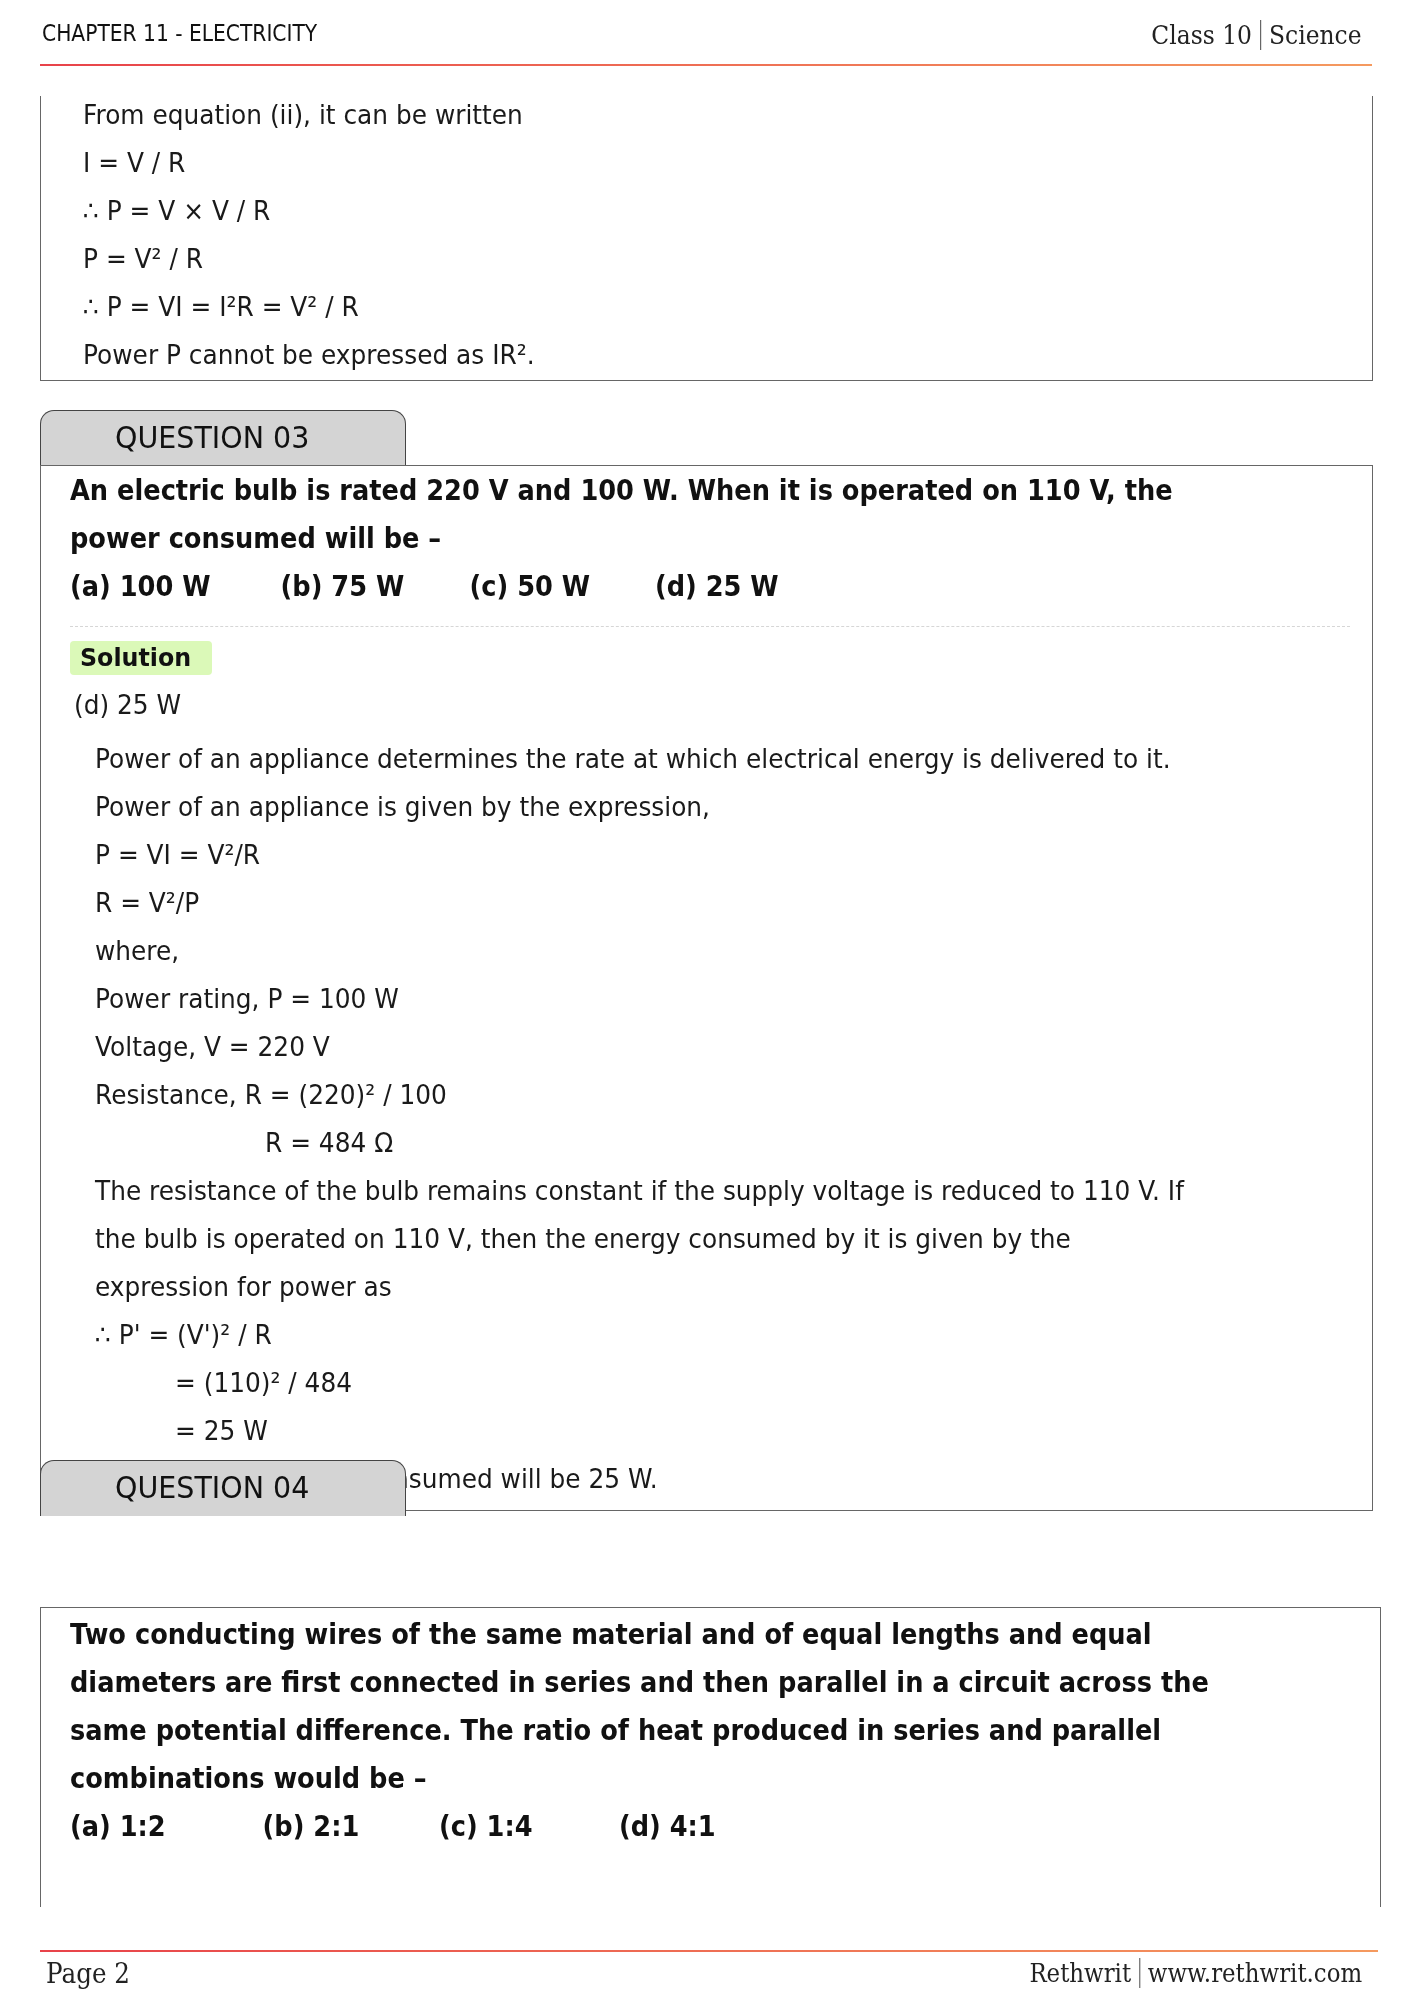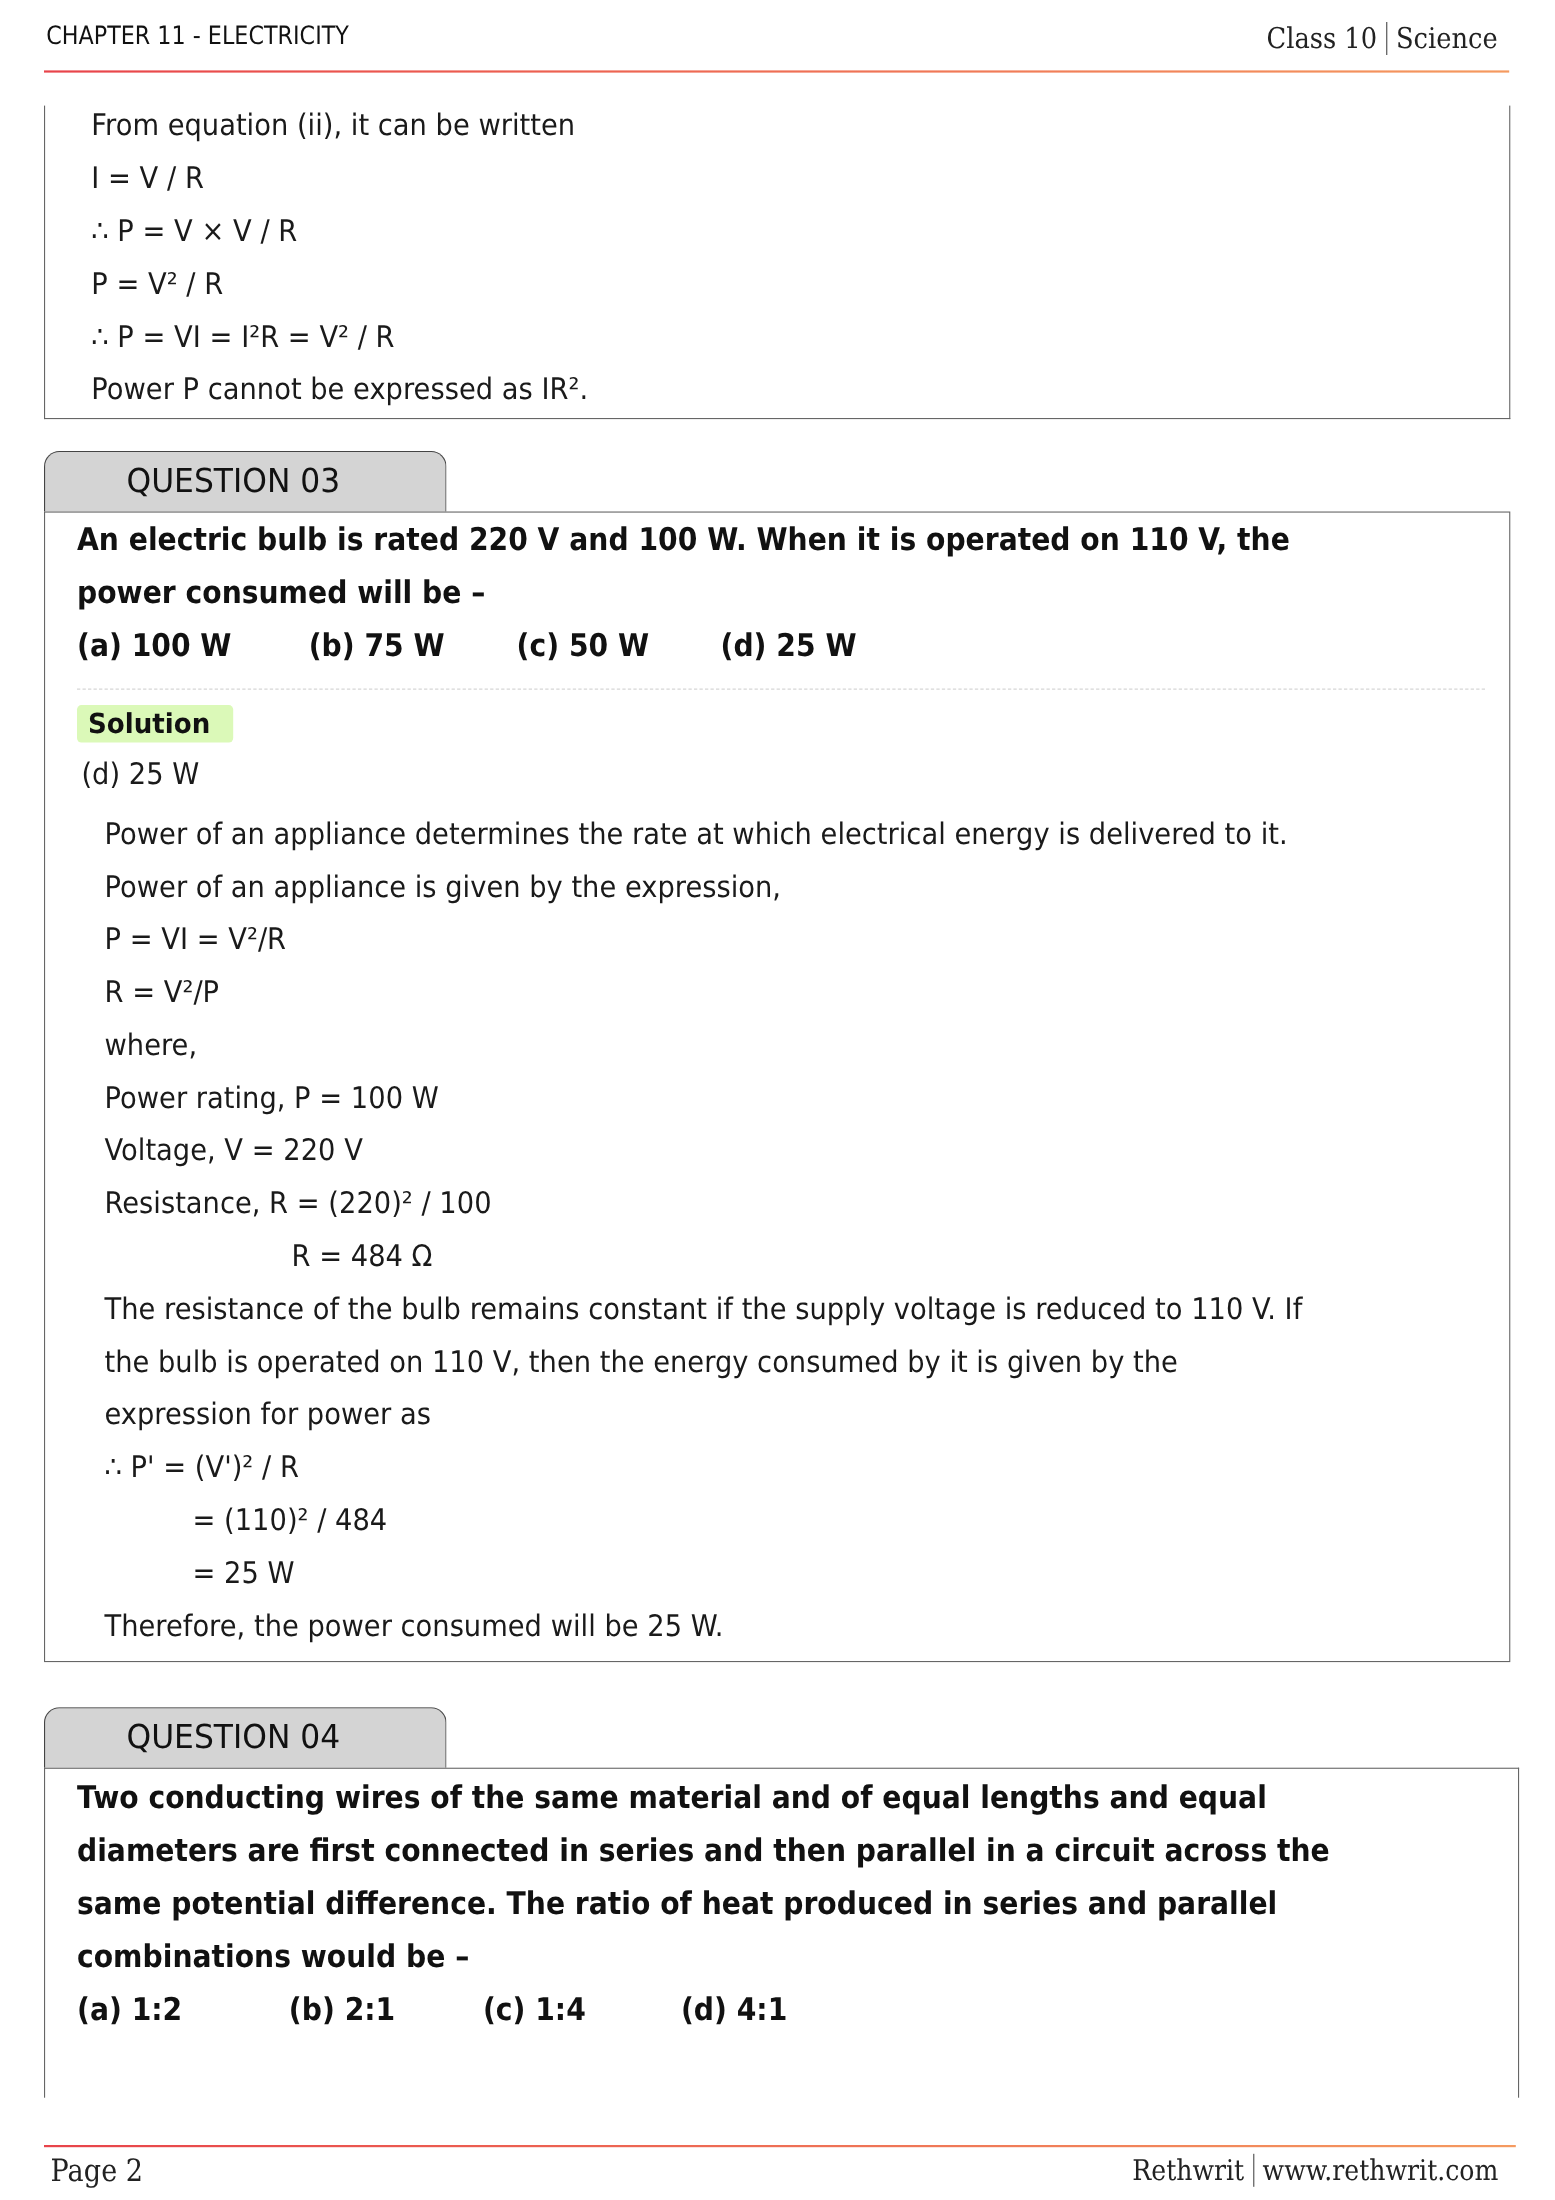--- a/index.html
+++ b/index.html
@@ -18,21 +18,21 @@
     .ftr-right .sep { display: inline-block; width: 1px; height: 30px; background: #333; vertical-align: -6px; margin: 0 9px; }
 
     .box { position: absolute; border: 1.5px solid #666; background: #fff; }
     .box.cont { left: 40px; width: 1333px; top: 96px; height: 285px; border-top: none; }
     .box.q3 { left: 40px; width: 1333px; top: 465px; height: 1046px; }
     .box.q4 { left: 40px; width: 1341px; top: 1607px; height: 300px; border-bottom: none; }
 
     .tab { position: absolute; left: 40px; width: 366px; height: 56px; background: #d4d4d4; border: 1.5px solid #444; border-bottom: none; border-radius: 14px 14px 0 0; }
     .tab span { position: absolute; left: 74px; top: 9px; font-family: "DejaVu Sans", sans-serif; font-size: 30px; color: #111; transform: scaleX(0.95); transform-origin: left top; }
     .tab.q3t { top: 410px; text-decoration: underline; }
-    .tab.q4t { top: 1552px; }
+    .tab.q4t { top: 1460px; }
 
     .line { position: absolute; font-family: "DejaVu Sans", sans-serif; font-size: 27px; color: #1a1a1a; white-space: nowrap; transform: scaleX(0.92); transform-origin: left top; }
     .bold { font-weight: bold; font-size: 28.5px; color: #111; transform: scaleX(0.9); }
 
     .opts { position: absolute; font-weight: bold; font-size: 28.5px; font-family: "DejaVu Sans", sans-serif; color: #111; white-space: nowrap; transform: scaleX(0.9); transform-origin: left top; }
     .opts span { position: absolute; top: 0; }
 
     .dash { position: absolute; left: 70px; width: 1280px; top: 626px; border-top: 1.5px dashed #d6d6d6; }
 
     .sol-badge { position: absolute; left: 70px; top: 641px; width: 142px; height: 34px; background: #dbf9b8; border-radius: 4px; padding-left: 10px; }

